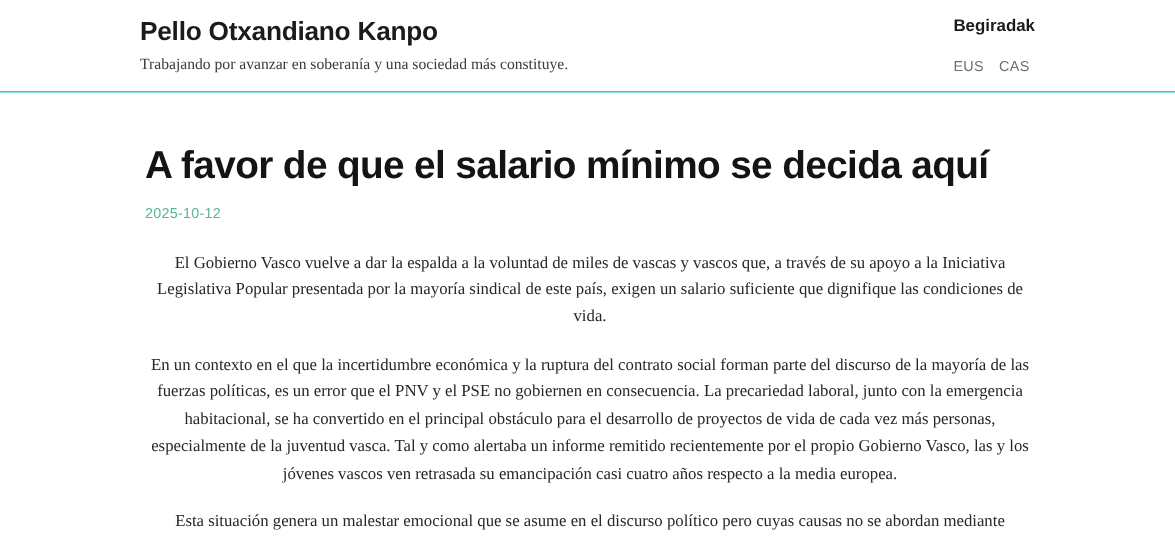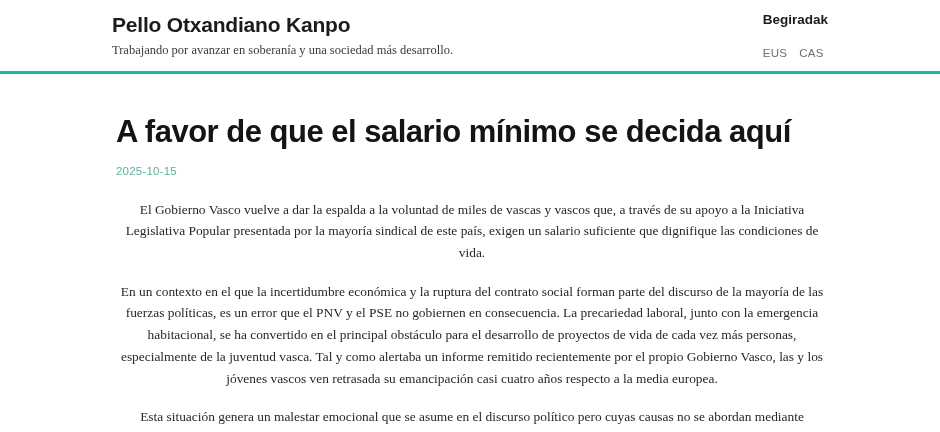--- a/index.html
+++ b/index.html
@@ -11,21 +11,21 @@
     width: 940px;
     height: 432px;
     background: #ffffff;
     font-family: "Liberation Serif", serif;
     overflow: hidden;
   }
 
   
   .site-header {
     height: 74px;
-    border-bottom: 3px solid #14b8a6;
+    border-bottom: 1px solid #14b8a6;
     display: flex;
     align-items: center;
     padding: 0 0 0 0;
     position: relative;
   }
   .brand {
     margin-left: 112px;
     display: flex;
     flex-direction: column;
     justify-content: center;
@@ -111,35 +111,35 @@
     text-align: center;
     max-width: 712px;
   }
 </style>
 </head>
 <body>
 
 <header class="site-header">
   <div class="brand">
     <div class="brand-title">Pello Otxandiano Kanpo</div>
-    <div class="brand-tagline">Trabajando por avanzar en soberanía y una sociedad más desarrollo.</div>
+    <div class="brand-tagline">Trabajando por avanzar en soberanía y una sociedad más constituye.</div>
   </div>
 
   <nav class="main-nav">
     <a class="nav-link" href="#">Begiradak</a>
     <span class="lang-group">
       <a class="lang-link" href="#">EUS</a>
       <a class="lang-link" href="#">CAS</a>
     </span>
   </nav>
 </header>
 
 <main class="article">
   <h1 class="article-title">A favor de que el salario mínimo se decida aquí</h1>
-  <div class="article-date">2025-10-15</div>
+  <div class="article-date">2025-10-12</div>
 
   <div class="article-body">
     <p>El Gobierno Vasco vuelve a dar la espalda a la voluntad de miles de vascas y vascos que, a través de su apoyo a la Iniciativa Legislativa Popular presentada por la mayoría sindical de este país, exigen un salario suficiente que dignifique las condiciones de vida.</p>
     <p>En un contexto en el que la incertidumbre económica y la ruptura del contrato social forman parte del discurso de la mayoría de las fuerzas políticas, es un error que el PNV y el PSE no gobiernen en consecuencia. La precariedad laboral, junto con la emergencia habitacional, se ha convertido en el principal obstáculo para el desarrollo de proyectos de vida de cada vez más personas, especialmente de la juventud vasca. Tal y como alertaba un informe remitido recientemente por el propio Gobierno Vasco, las y los jóvenes vascos ven retrasada su emancipación casi cuatro años respecto a la media europea.</p>
     <p>Esta situación genera un malestar emocional que se asume en el discurso político pero cuyas causas no se abordan mediante políticas públicas. Persistir en las mismas políticas que nos han traído a esta situación no es una opción y no reconocer el ejercicio democrático que representa una Iniciativa Legislativa Popular constituye un grave error por parte de un Gobierno que dice querer acercar las instituciones a la calle. Esta actitud, además, alimenta la desconfianza, especialmente cuando se recurre a argumentos tramposos.</p>
 
   </div>
 </main>
 
 </body></html>

